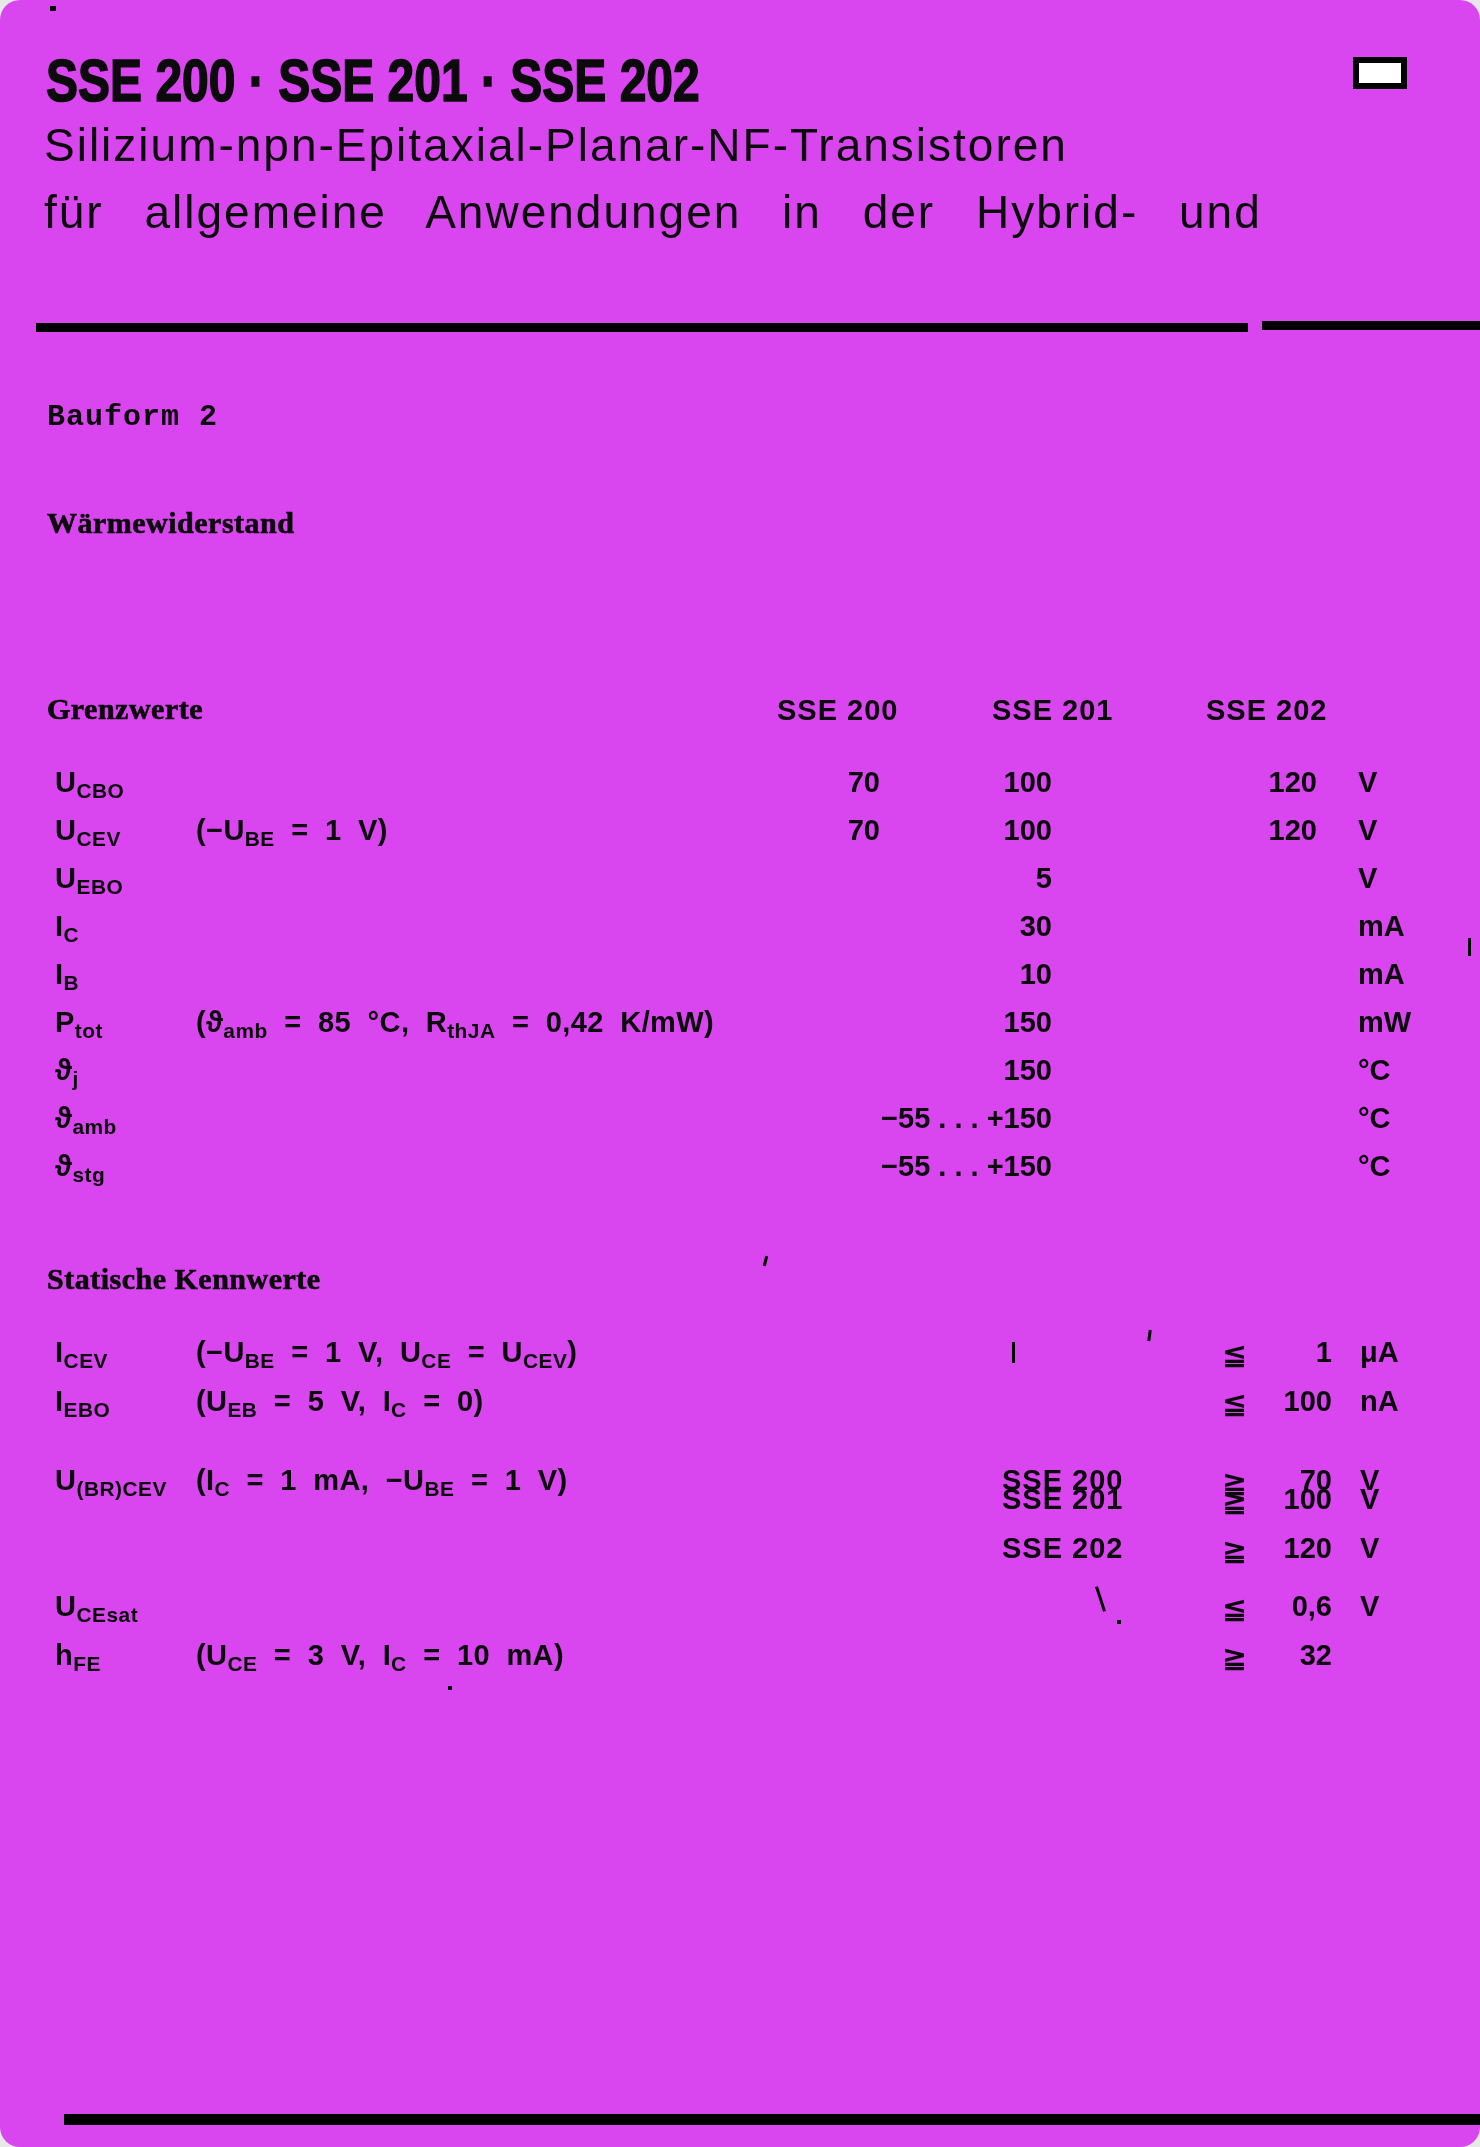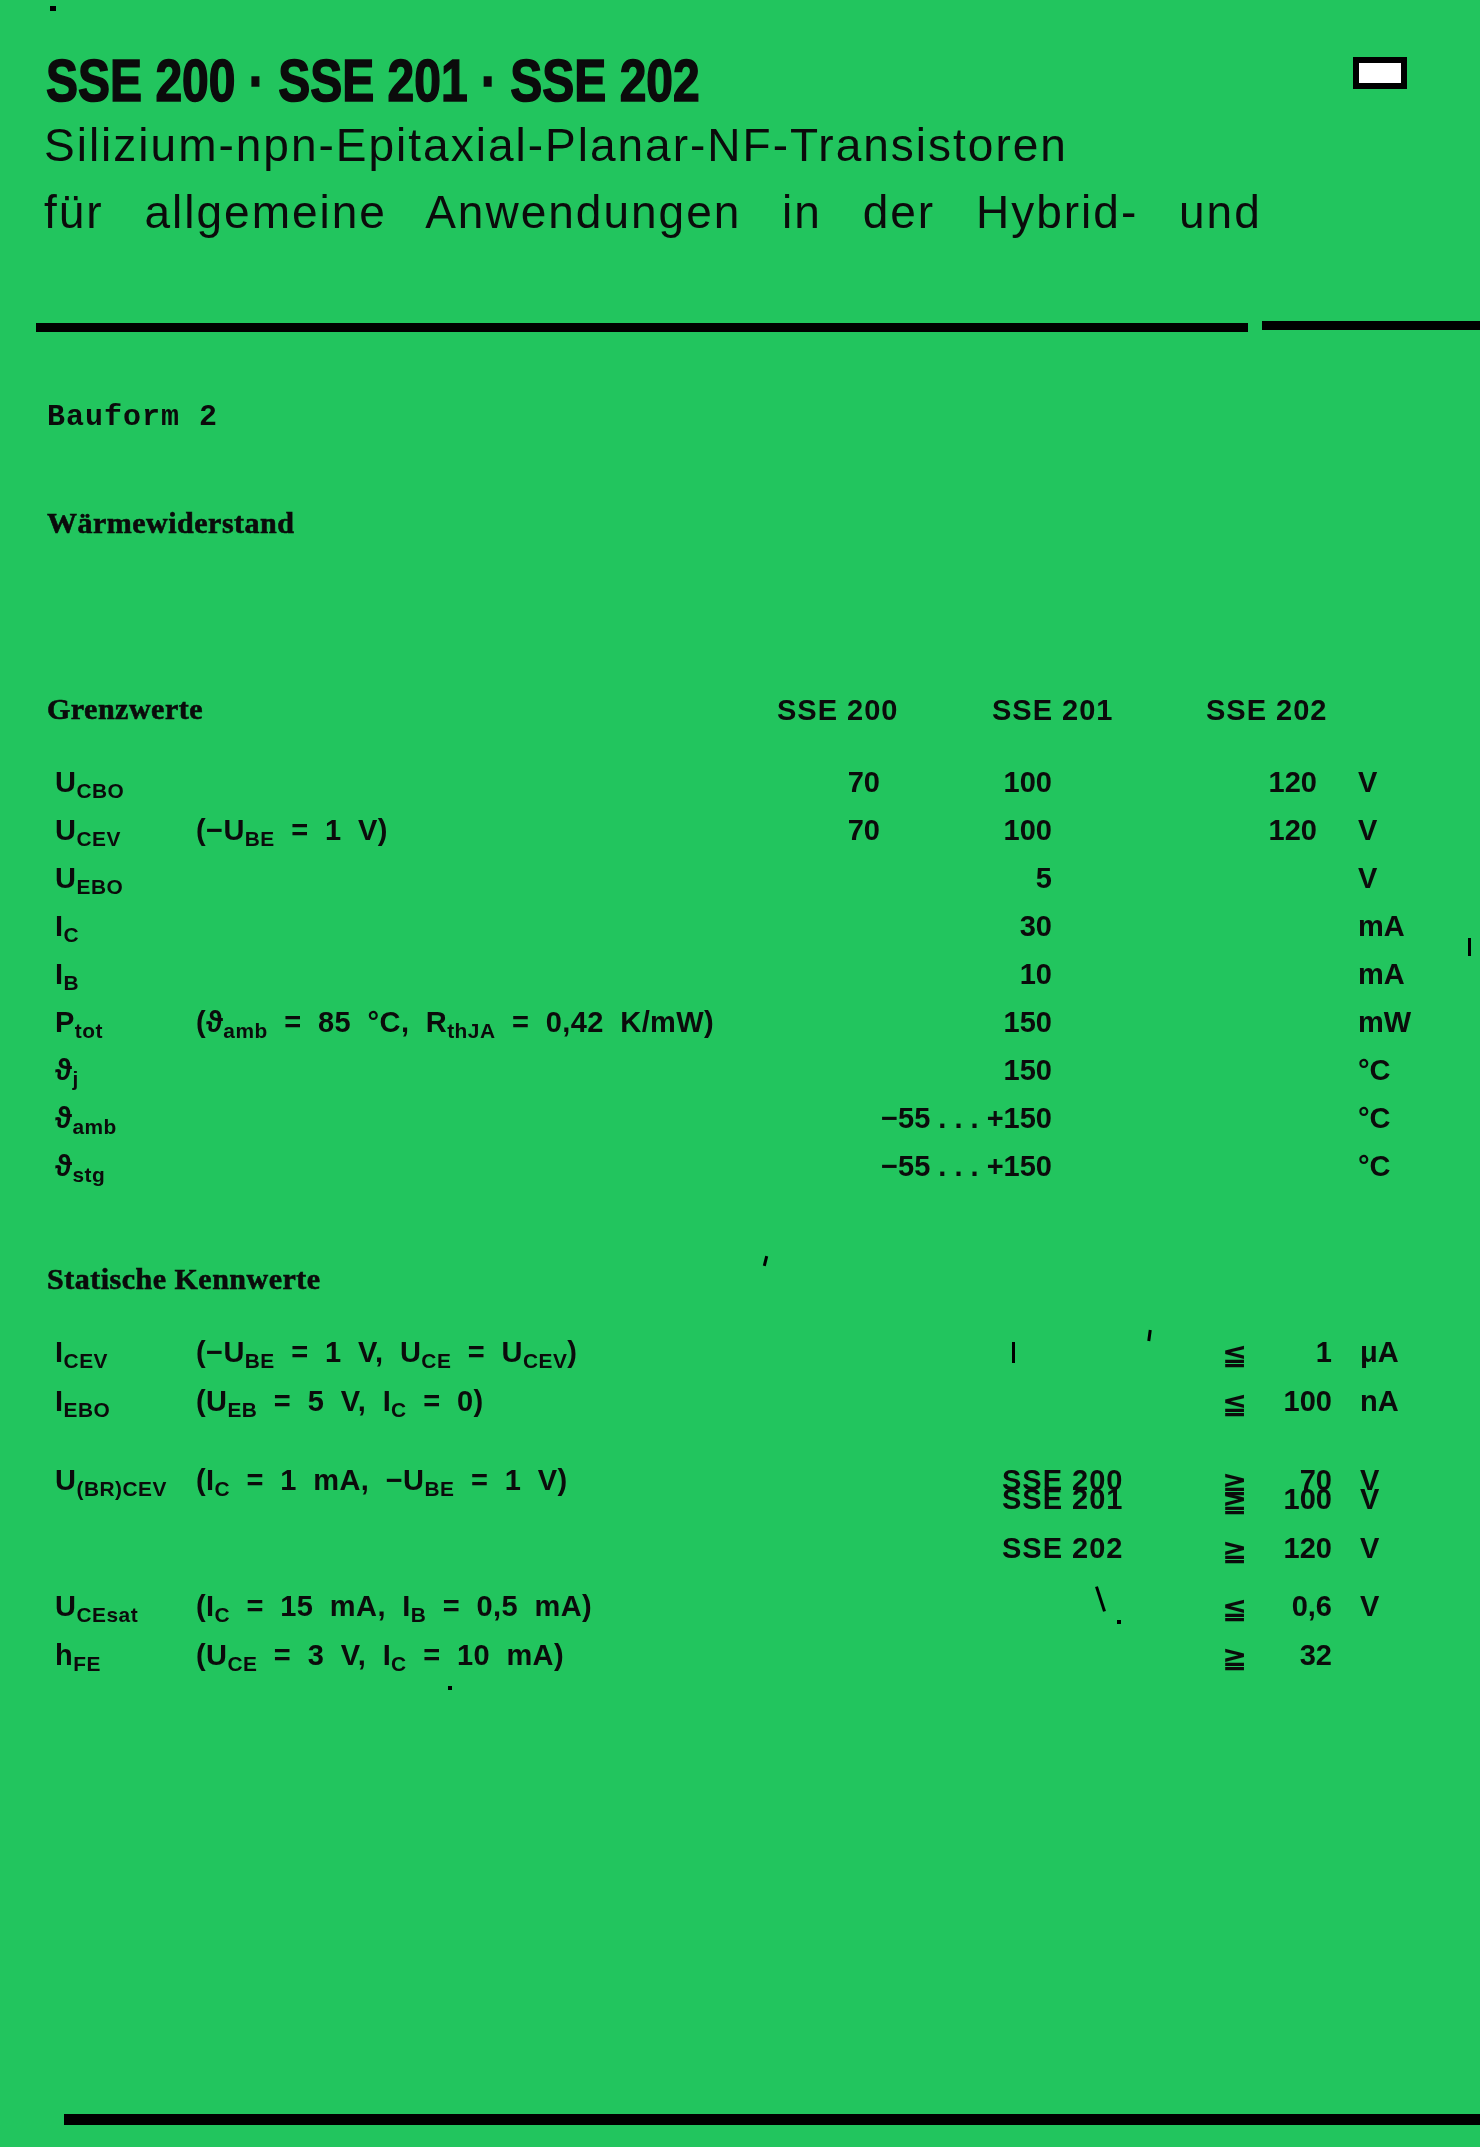--- a/index.html
+++ b/index.html
@@ -1,19 +1,20 @@
 <!DOCTYPE html>
 <html lang="de"><head>
 <meta charset="utf-8">
 <style>
   html,body{margin:0;padding:0;background:#e8e8e8;}
   .page{
     position:relative;width:1480px;height:2147px;margin:0 auto;
-    background:#22c55e;color:#0b0b0b;overflow:hidden;
+    background:#d946ef;color:#0b0b0b;overflow:hidden;
     font-family:"Liberation Sans","DejaVu Sans",sans-serif;
+    border-radius:20px;
     -webkit-font-smoothing:antialiased;
   }
   sub{font-size:0.72em;vertical-align:-0.30em;letter-spacing:0.5px;}
   sup{font-size:0.60em;vertical-align:0.55em;}
 
   
   .title{
     position:absolute;left:46px;top:46px;font-size:60px;font-weight:bold;
     letter-spacing:0px;transform:scaleX(0.80);transform-origin:left top;
     -webkit-text-stroke:1.6px #0b0b0b;white-space:nowrap;
@@ -233,21 +234,20 @@
       <span class="sym"></span>
       <span class="cond"></span>
       <span class="dev">SSE 202</span>
       <span class="rel">≧</span>
       <span class="val">120</span>
       <span class="unit">V</span>
     </div>
 
     <div class="s-row">
       <span class="sym">U<sub>CEsat</sub></span>
-      <span class="cond">(I<sub>C</sub> = 15 mA, I<sub>B</sub> = 0,5 mA)</span>
       <span class="dev"></span>
       <span class="rel">≦</span>
       <span class="val">0,6</span>
       <span class="unit">V</span>
     </div>
 
     <div class="s-row">
       <span class="sym">h<sub>FE</sub></span>
       <span class="cond">(U<sub>CE</sub> = 3 V, I<sub>C</sub> = 10 mA)</span>
       <span class="dev"></span>

